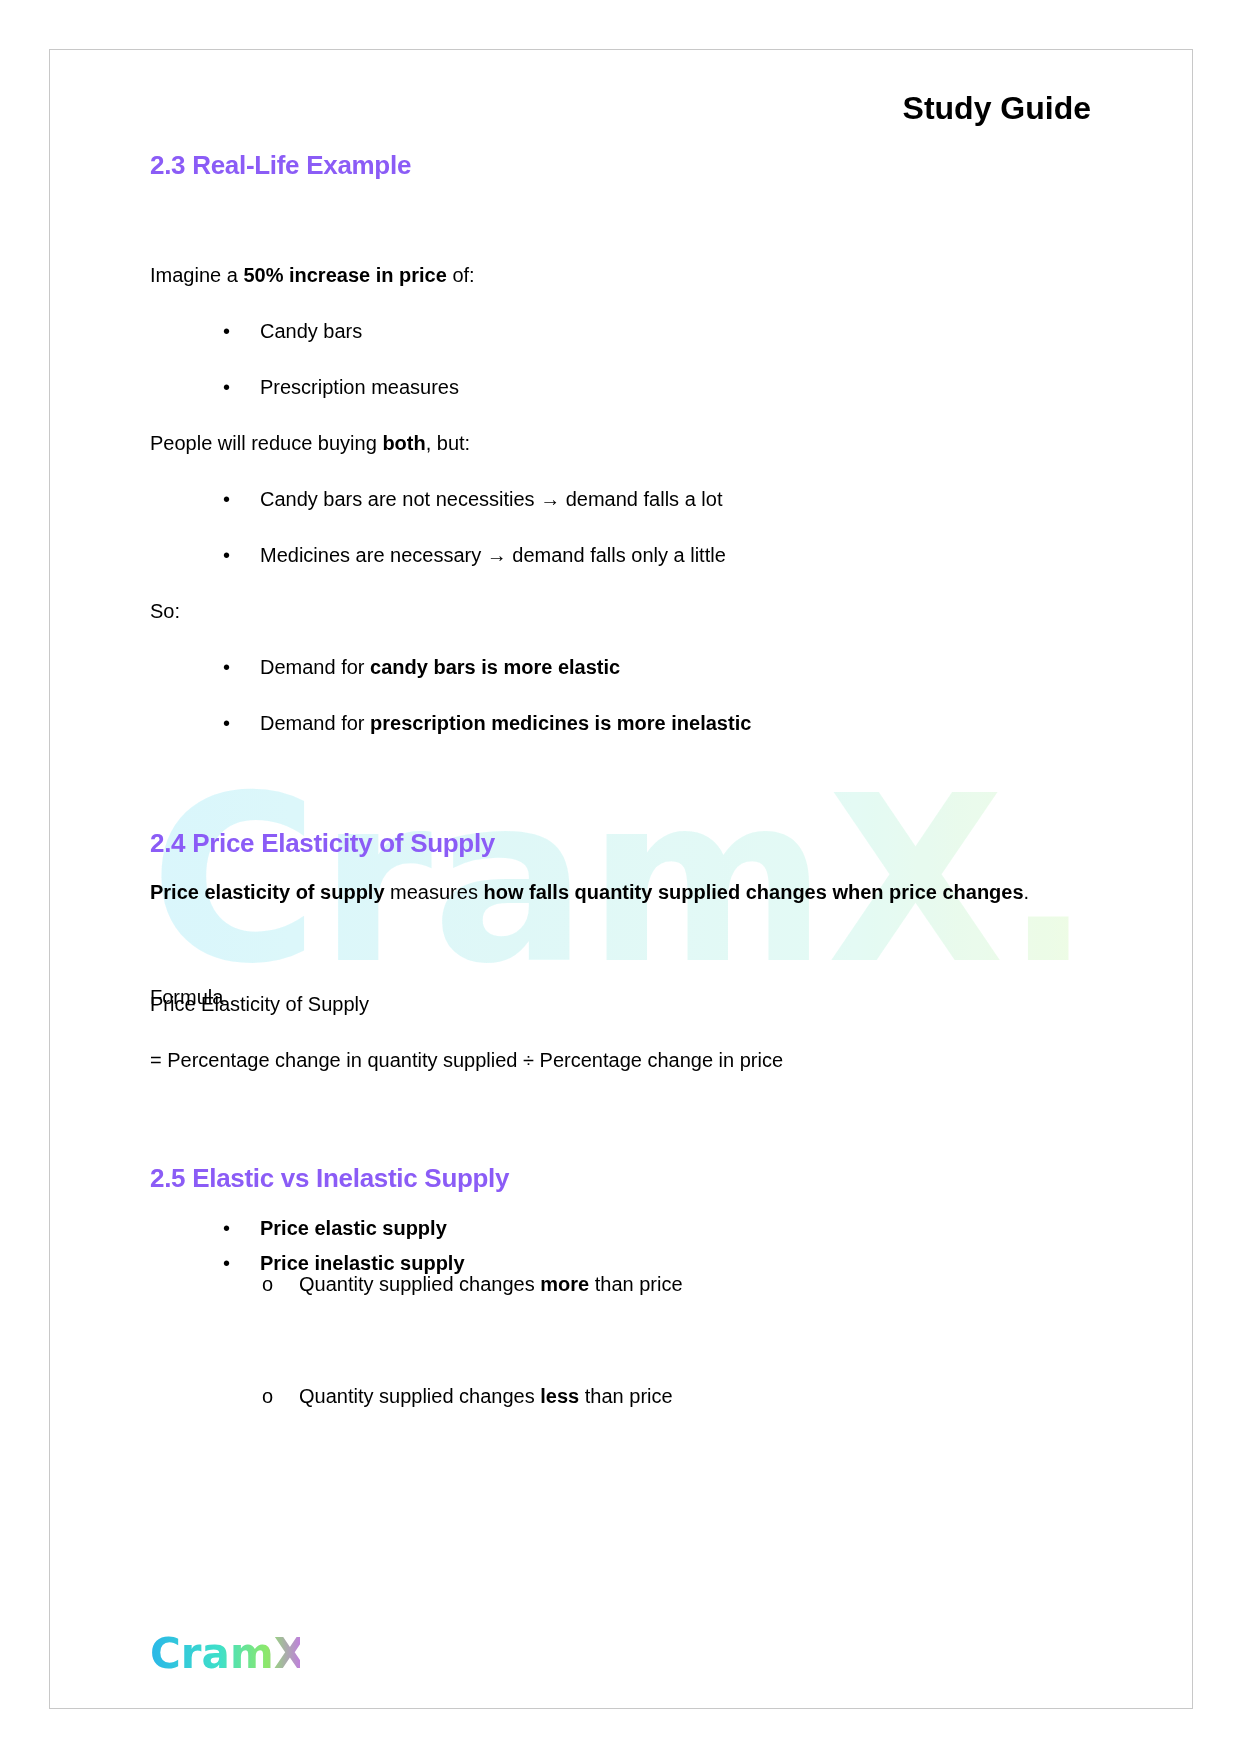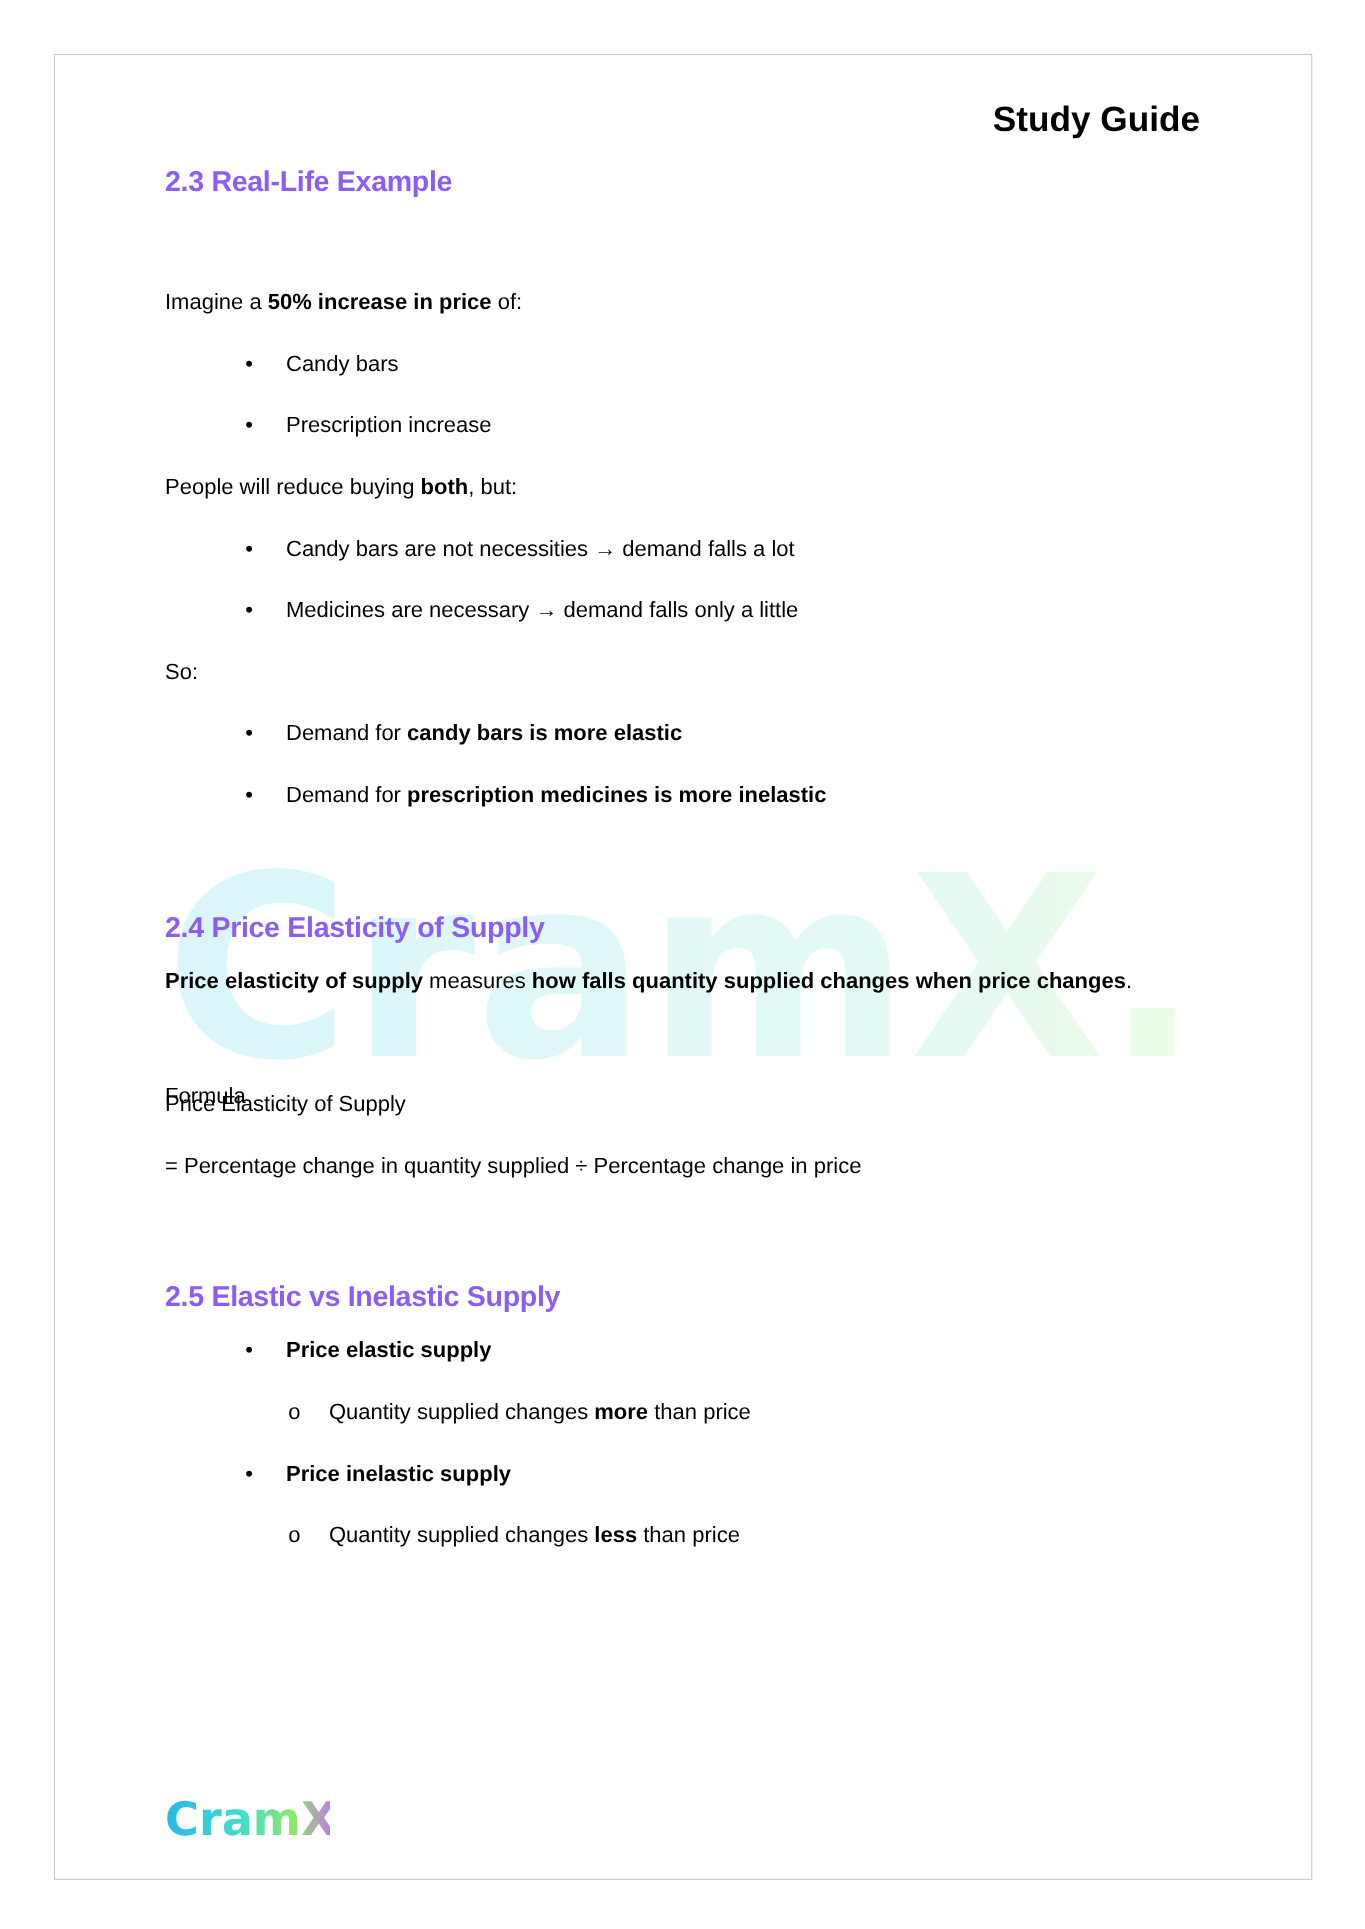--- a/index.html
+++ b/index.html
@@ -42,21 +42,21 @@
 <div class="h2" style="top:150px;">2.3 Real-Life Example</div>
 
 <div class="p" style="top:263px;">
   <span>Imagine a </span><b>50% increase in price</b><span> of:</span>
 </div>
 
 <div class="li" style="top:319px;">
   <span class="bullet">•</span><span>Candy bars</span>
 </div>
 <div class="li" style="top:375px;">
-  <span class="bullet">•</span><span>Prescription increase</span>
+  <span class="bullet">•</span><span>Prescription measures</span>
 </div>
 
 <div class="p" style="top:431px;">
   <span>People will reduce buying </span><b>both</b><span>, but:</span>
 </div>
 
 <div class="li" style="top:487px;">
   <span class="bullet">•</span><span>Candy bars are not necessities → demand falls a lot</span>
 </div>
 <div class="li" style="top:543px;">
@@ -83,21 +83,21 @@
 <div class="p" style="top:1048px;">= Percentage change in quantity supplied ÷ Percentage change in price</div>
 
 <div class="h2" style="top:1163px;">2.5 Elastic vs Inelastic Supply</div>
 
 <div class="li" style="top:1216px;">
   <span class="bullet">•</span><b>Price elastic supply</b>
 </div>
 <div class="li2" style="top:1272px;">
   <span class="bullet">o</span><span>Quantity supplied changes </span><b>more</b><span> than price</span>
 </div>
-<div class="li" style="top:1328px;">
+<div class="li" style="top:1251px;">
   <span class="bullet">•</span><b>Price inelastic supply</b>
 </div>
 <div class="li2" style="top:1384px;">
   <span class="bullet">o</span><span>Quantity supplied changes </span><b>less</b><span> than price</span>
 </div>
 
 <svg class="footer-logo" width="150" height="50" viewBox="0 0 150 50">
   <defs>
     <linearGradient id="lg" x1="0" y1="0" x2="1" y2="0">
       <stop offset="0" stop-color="#2ab7e8"></stop>

